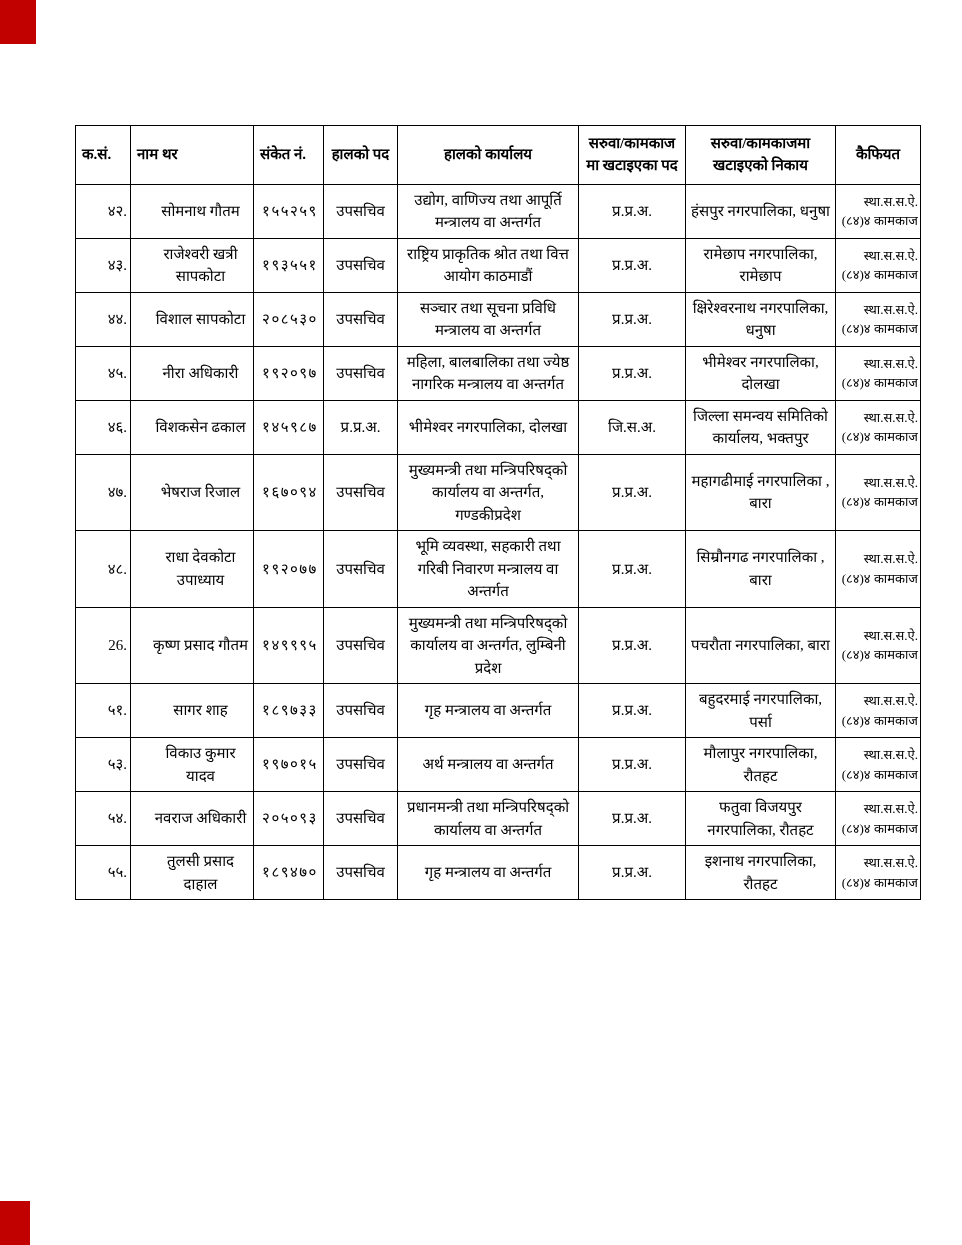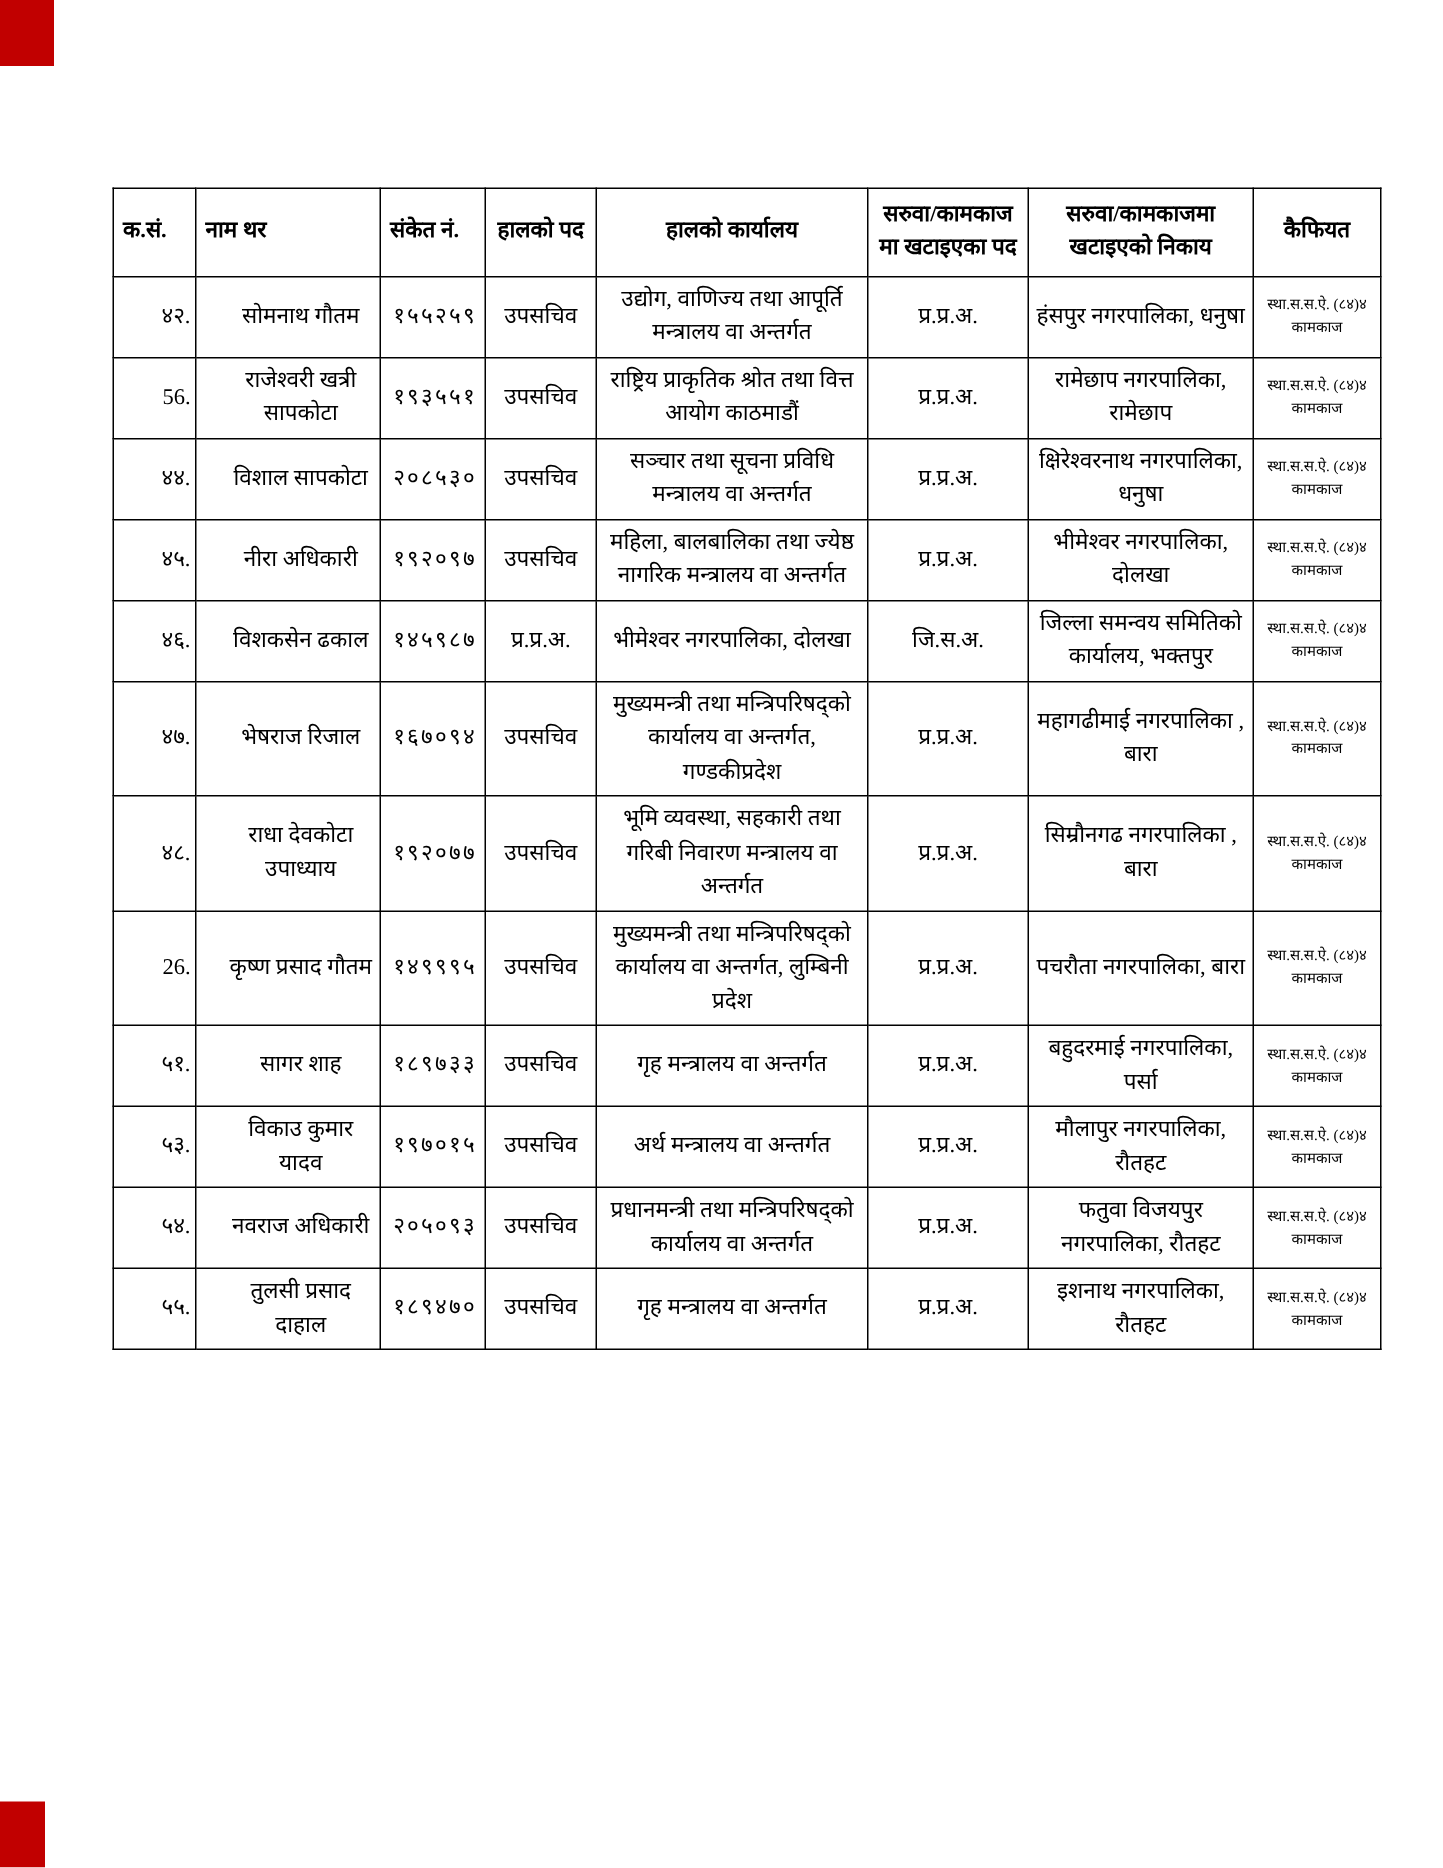--- a/index.html
+++ b/index.html
@@ -48,22 +48,22 @@
   td {
     font-size: 15px;
     line-height: 1.5;
     padding: 4px 3px;
   }
   td.c-sn   { text-align: right; padding-left: 8px; }
   td.c-name { text-align: center; padding-left: 20px; }
   td.c-code { text-align: center; padding-left: 6px; letter-spacing: 1.5px; }
   td.c-post, td.c-office, td.c-apost, td.c-abody { text-align: center; }
   td.c-remark {
-    text-align: center;
-    font-size: 10px;
+    text-align: right;
+    font-size: 13px;
     line-height: 1.5;
     padding: 3px 2px;
   }
 </style>
 </head>
 <body style="background: rgb(255, 255, 255);">
 
 <div class="corner-mark top-left"></div>
 <div class="corner-mark bottom-left"></div>
 
@@ -95,21 +95,21 @@
     <td class="c-sn">४२.</td>
     <td class="c-name">सोमनाथ गौतम</td>
     <td class="c-code">१५५२५९</td>
     <td class="c-post">उपसचिव</td>
     <td class="c-office">उद्योग, वाणिज्य तथा आपूर्ति मन्त्रालय वा अन्तर्गत</td>
     <td class="c-apost">प्र.प्र.अ.</td>
     <td class="c-abody">हंसपुर नगरपालिका, धनुषा</td>
     <td class="c-remark">स्था.स.स.ऐ. (८४)४ कामकाज</td>
   </tr>
       <tr>
-    <td class="c-sn">56.</td>
+    <td class="c-sn">४३.</td>
     <td class="c-name">राजेश्वरी खत्री सापकोटा</td>
     <td class="c-code">१९३५५१</td>
     <td class="c-post">उपसचिव</td>
     <td class="c-office">राष्ट्रिय प्राकृतिक श्रोत तथा वित्त आयोग काठमाडौं</td>
     <td class="c-apost">प्र.प्र.अ.</td>
     <td class="c-abody">रामेछाप नगरपालिका, रामेछाप</td>
     <td class="c-remark">स्था.स.स.ऐ. (८४)४ कामकाज</td>
   </tr>
       <tr>
     <td class="c-sn">४४.</td>

